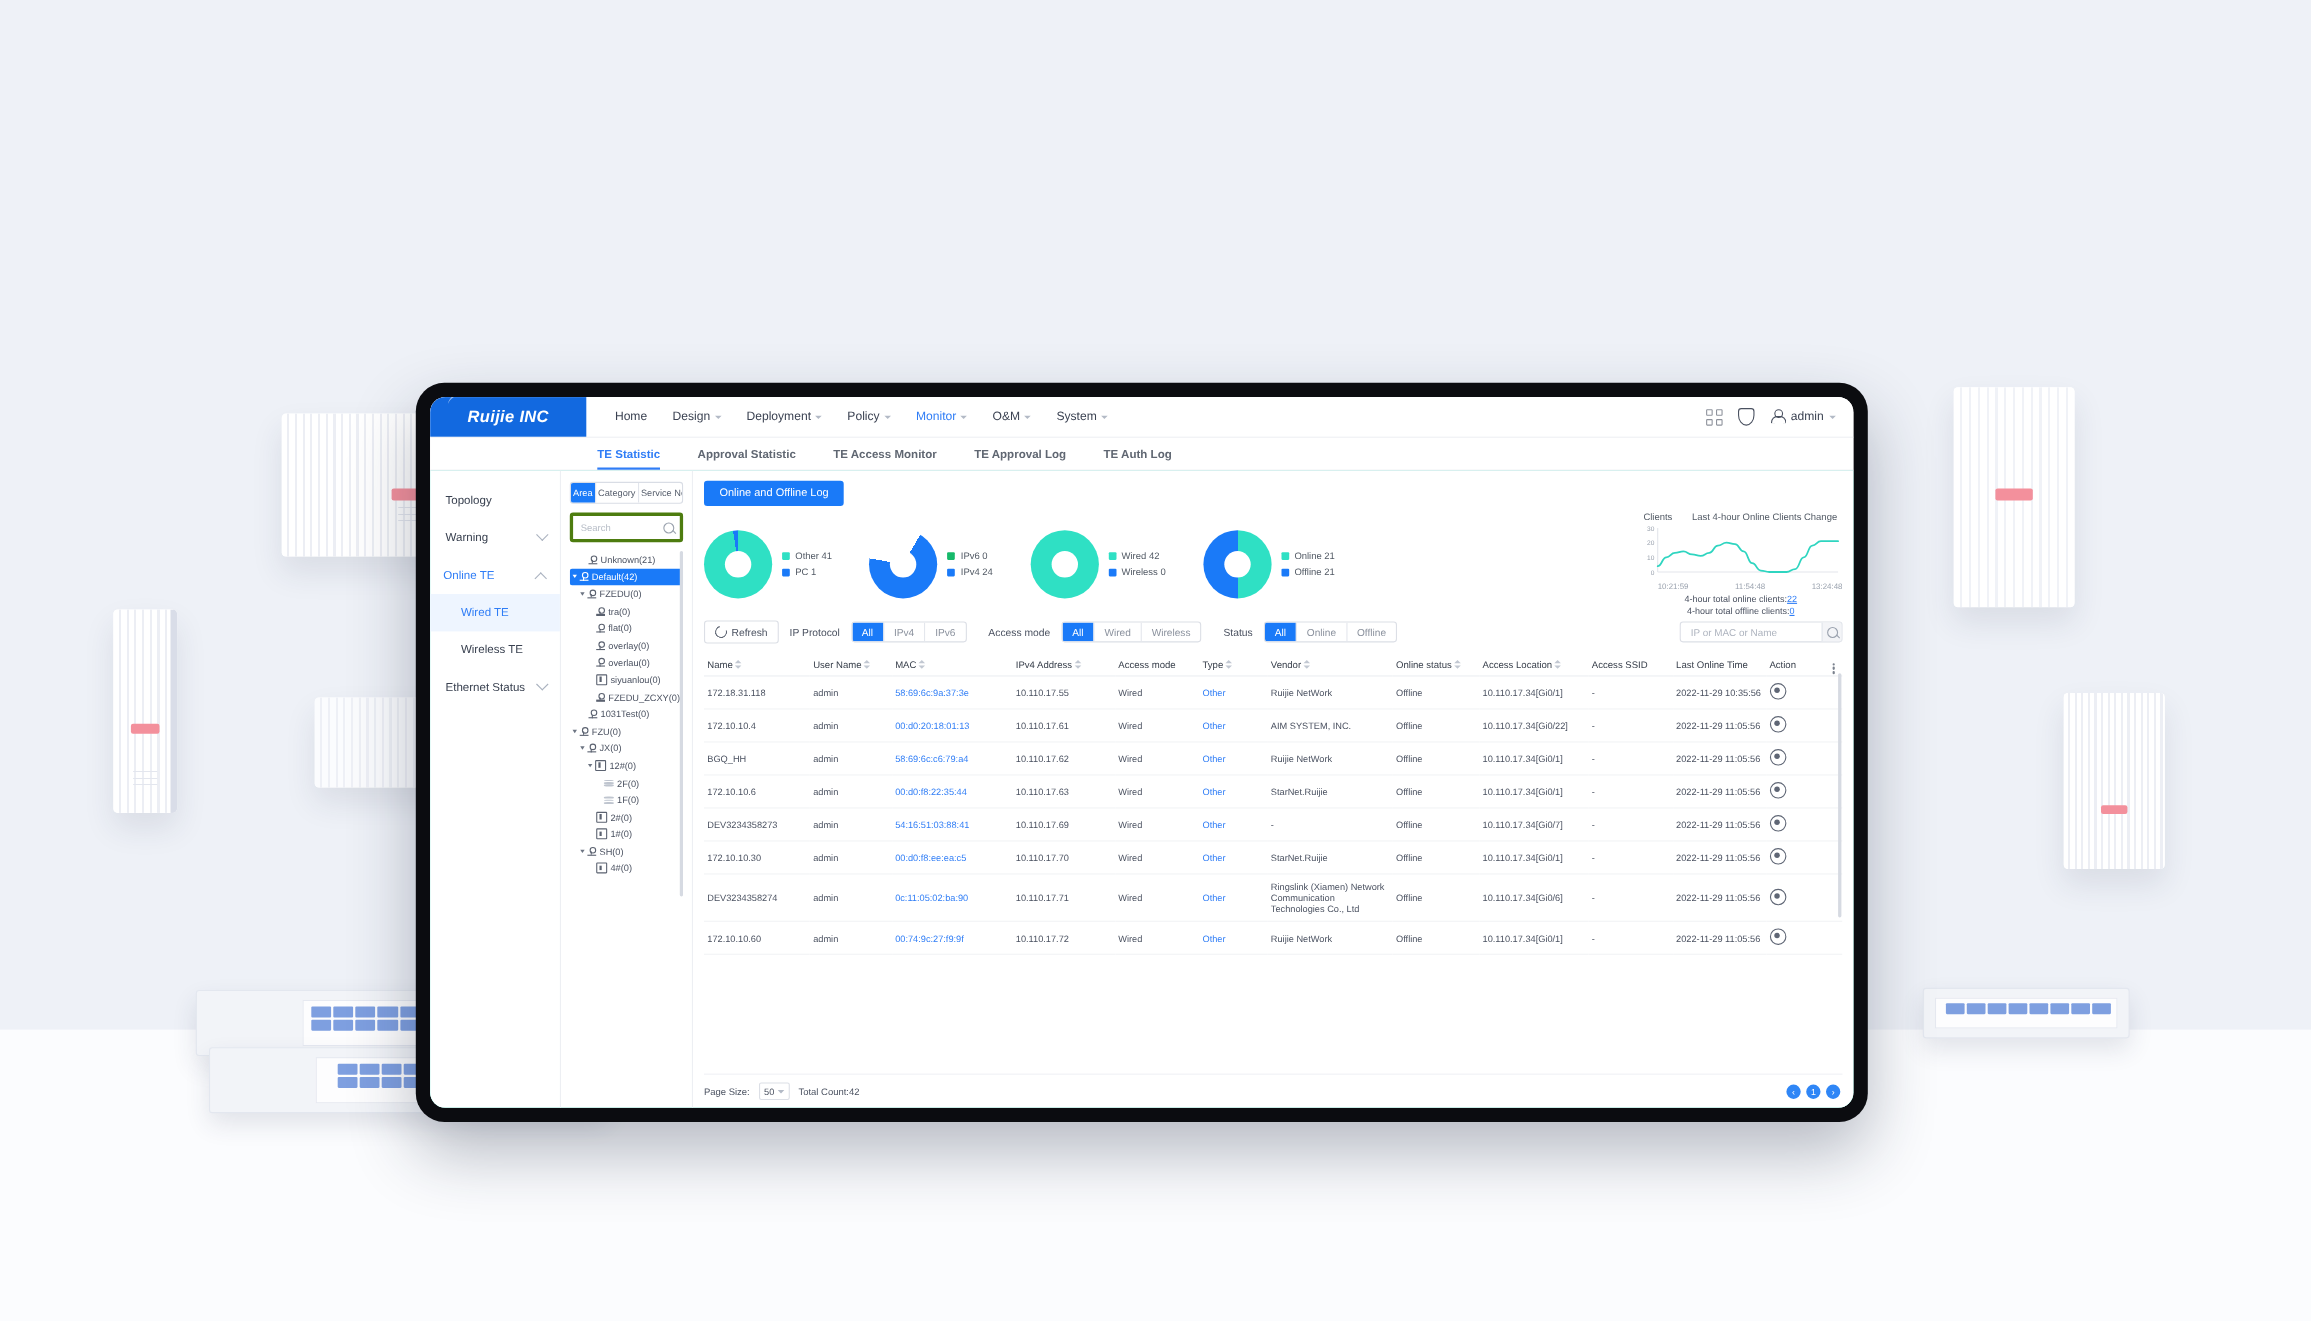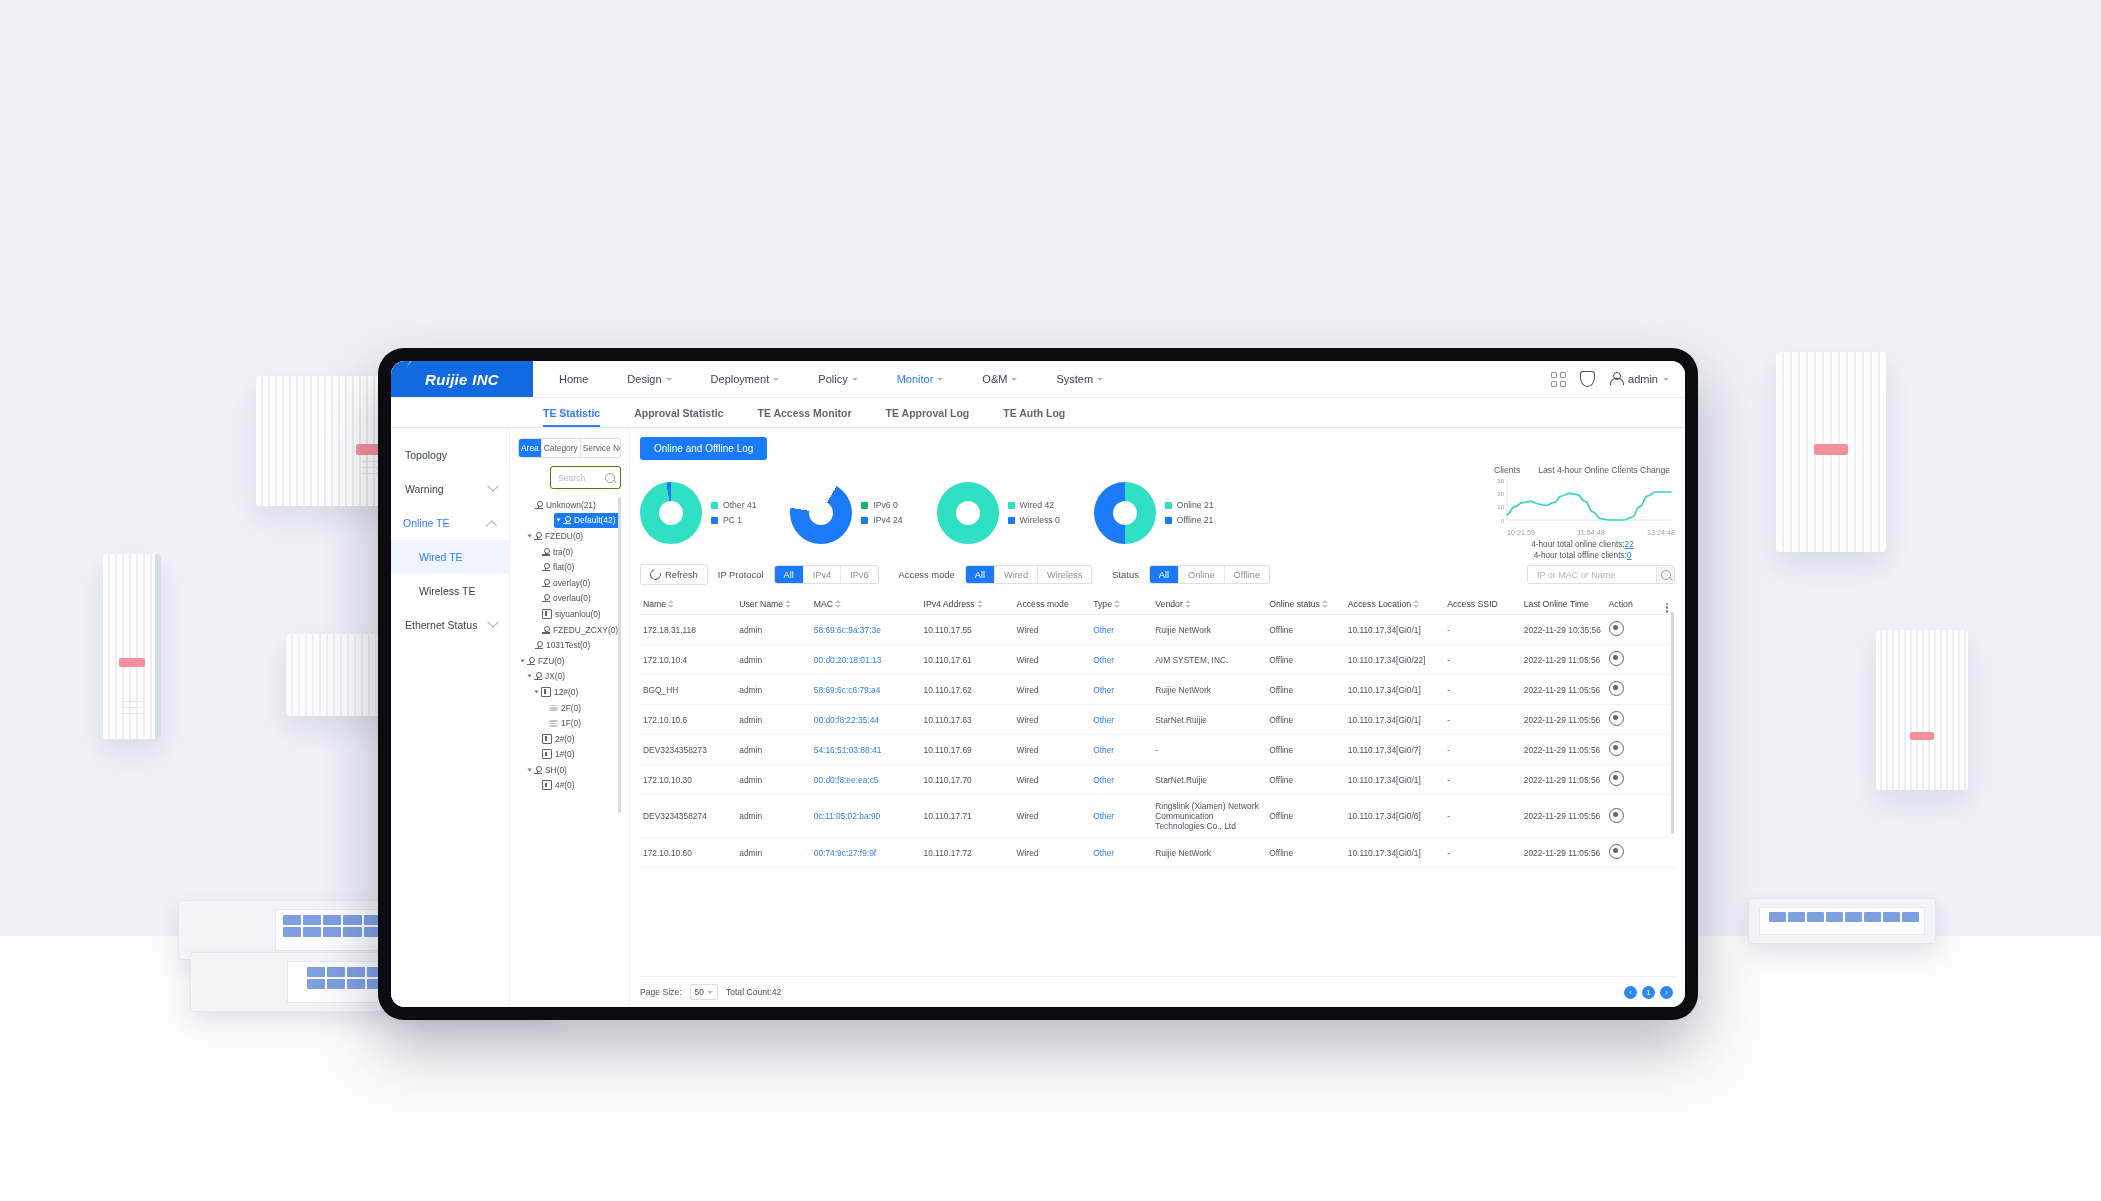--- a/index.html
+++ b/index.html
@@ -35,21 +35,21 @@
   #screen{width:100%;height:100%;background:#fff;border-radius:14px;overflow:hidden;
     position:relative;display:flex;flex-direction:column;}
   
   .topbar{height:36px;display:flex;align-items:stretch;background:#fff;
     border-bottom:1px solid #eceef2;flex:none;}
   .logo{width:142px;background:#1269e0;display:flex;align-items:center;justify-content:center;
     color:#fff;font-weight:bold;font-size:15px;font-style:italic;letter-spacing:.3px;
     position:relative;overflow:hidden;}
   .logo .swoosh{position:absolute;width:70px;height:28px;border-top:3px solid rgba(255,255,255,.55);
     border-radius:50%;top:-12px;left:16px;transform:rotate(-7deg);}
-  .nav{flex:1;display:flex;align-items:center;padding-left:16px;gap:19px;}
+  .nav{flex:1;display:flex;align-items:center;padding-left:16px;gap:3px;}
   .nav .item{display:flex;align-items:center;gap:4px;padding:0 10px;font-size:11px;color:#3b4252;
     cursor:pointer;height:36px;}
   .nav .item.active{color:#2f7df6;}
   .caret{width:0;height:0;border-left:3.2px solid transparent;border-right:3.2px solid transparent;
     border-top:3.8px solid #b3bac6;}
   .topright{display:flex;align-items:center;gap:14px;padding-right:16px;}
   .ticon{width:15px;height:15px;position:relative;opacity:.62;}
   .grid4{display:grid;grid-template-columns:1fr 1fr;grid-template-rows:1fr 1fr;gap:3px;}
   .grid4 b{display:block;border:1.3px solid #4a5160;border-radius:1px;}
   .shield{width:13px;height:14px;border:1.4px solid #4a5160;
@@ -77,32 +77,32 @@
   .chev{width:7px;height:7px;border-right:1.3px solid #aab2bf;border-bottom:1.3px solid #aab2bf;
     transform:rotate(45deg) translate(-2px,-2px);}
   .chev.up{transform:rotate(-135deg) translate(-1px,-3px);}
   
   .tree{width:120px;flex:none;border-right:1px solid #edeff3;padding:10px 8px 0 8px;
     box-sizing:border-box;display:flex;flex-direction:column;min-height:0;background:#fff;}
   .segbtns{display:flex;border:1px solid #d9dde5;border-radius:3px;overflow:hidden;font-size:8.4px;}
   .segbtns span{flex:1;text-align:center;padding:4px 2px;color:#555d6b;cursor:pointer;white-space:nowrap;}
   .segbtns span.on{background:#1a7af8;color:#fff;}
   .segbtns span+span{border-left:1px solid #e2e5ec;}
-  .searchbox{margin-top:8px;height:21px;border:1px solid #4d7c0f;border-radius:3px;display:flex;
-    align-items:center;padding:0 5px;justify-content:flex-end;margin-left:32px;}
+  .searchbox{margin-top:8px;height:21px;border:3px solid #4d7c0f;border-radius:3px;display:flex;
+    align-items:center;padding:0 5px;justify-content:flex-end;}
   .searchbox input{border:none;outline:none;font-size:8.6px;color:#333;width:100%;
     font-family:inherit;background:transparent;}
   .searchbox input::placeholder{color:#b6bcc6;}
   .mag{width:8px;height:8px;border:1.2px solid #9aa2ae;border-radius:50%;position:relative;flex:none;}
   .mag:after{content:"";position:absolute;width:3.6px;height:1.2px;background:#9aa2ae;
     right:-3px;bottom:-.4px;transform:rotate(45deg);}
   .treelist{margin-top:8px;overflow:hidden;flex:1;position:relative;}
   .tnode{display:flex;align-items:center;gap:3px;height:15.6px;font-size:8.4px;color:#4a5160;
     white-space:nowrap;cursor:pointer;border-radius:2px;}
-  .tnode.sel{background:#1a7af8;color:#fff;margin-left:36px;}
+  .tnode.sel{background:#1a7af8;color:#fff;}
   .tcar{width:0;height:0;border-left:3.4px solid #6d7583;border-top:2.6px solid transparent;
     border-bottom:2.6px solid transparent;transform:rotate(90deg);flex:none;margin-left:1px;}
   .tnode.sel .tcar{border-left-color:#fff;}
   .tspace{width:5px;flex:none;}
   .ico-site{width:8px;height:8px;flex:none;position:relative;}
   .ico-site:before{content:"";position:absolute;top:0;left:1.6px;width:4px;height:4px;
     border:1.1px solid #5b6270;border-radius:50%;}
   .ico-site:after{content:"";position:absolute;bottom:0;left:0;width:8px;height:1.1px;background:#5b6270;}
   .ico-site i{position:absolute;top:4.4px;left:3.4px;width:1.1px;height:3px;background:#5b6270;}
   .tnode.sel .ico-site:before{border-color:#fff;}

